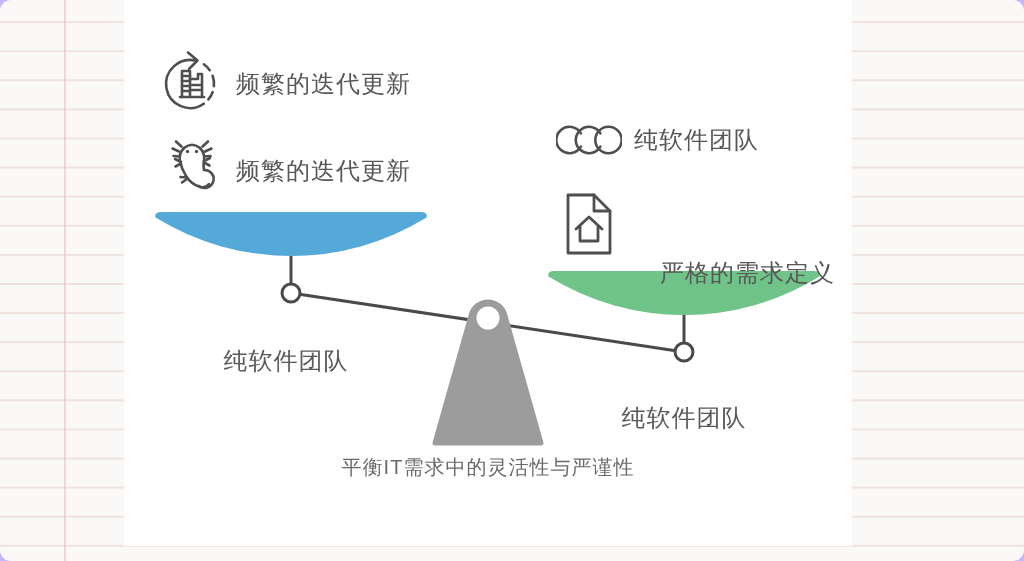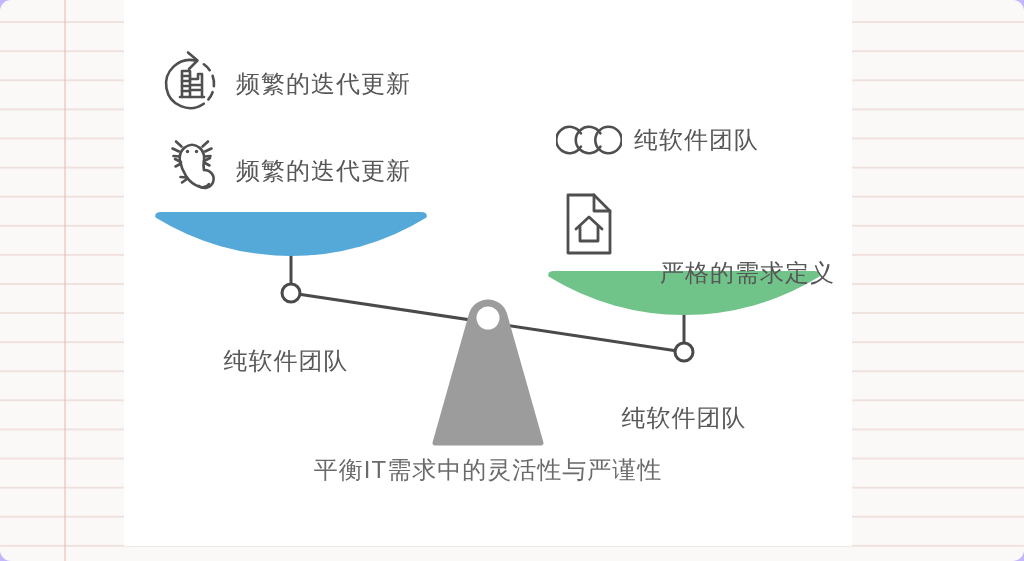--- a/index.html
+++ b/index.html
@@ -7,21 +7,21 @@
   .screen{position:absolute;inset:0;border-radius:11px;overflow:hidden;
     background-color:#fbf9f8;
     background-image:linear-gradient(to bottom, transparent 0, transparent 27.3px, rgba(224,196,190,0.45) 27.3px);
     background-size:100% 29.1px;
     background-position:0 -6px;}
   .margin-line{position:absolute;left:64px;top:0;width:2px;height:100%;background:rgba(233,186,180,0.55);}
   .card{position:absolute;left:124px;top:0;width:728px;height:546px;background:#ffffff;}
   .abs{position:absolute;}
   .item-text{font-size:24px;color:#575757;letter-spacing:1px;line-height:1.2;white-space:nowrap;}
   .pan-label{font-size:24px;color:#595959;letter-spacing:1px;text-align:center;white-space:nowrap;}
-  .diagram-title{position:absolute;left:0;right:0;top:454px;text-align:center;font-size:24px;color:#6a6a6a;letter-spacing:1px;white-space:nowrap;}
+  .diagram-title{position:absolute;left:0;right:0;top:454px;text-align:center;font-size:20px;color:#6a6a6a;letter-spacing:1px;white-space:nowrap;}
   .icon svg{display:block;}
   .stroke{fill:none;stroke:#4f4f4f;stroke-width:2.6;stroke-linecap:round;stroke-linejoin:round;}
   .stroke-thick{fill:none;stroke:#4f4f4f;stroke-width:2.8;stroke-linecap:round;stroke-linejoin:round;}
 </style>
 </head>
 <body>
 
 <div class="stage">
   <div class="screen">
     <div class="margin-line"></div>

